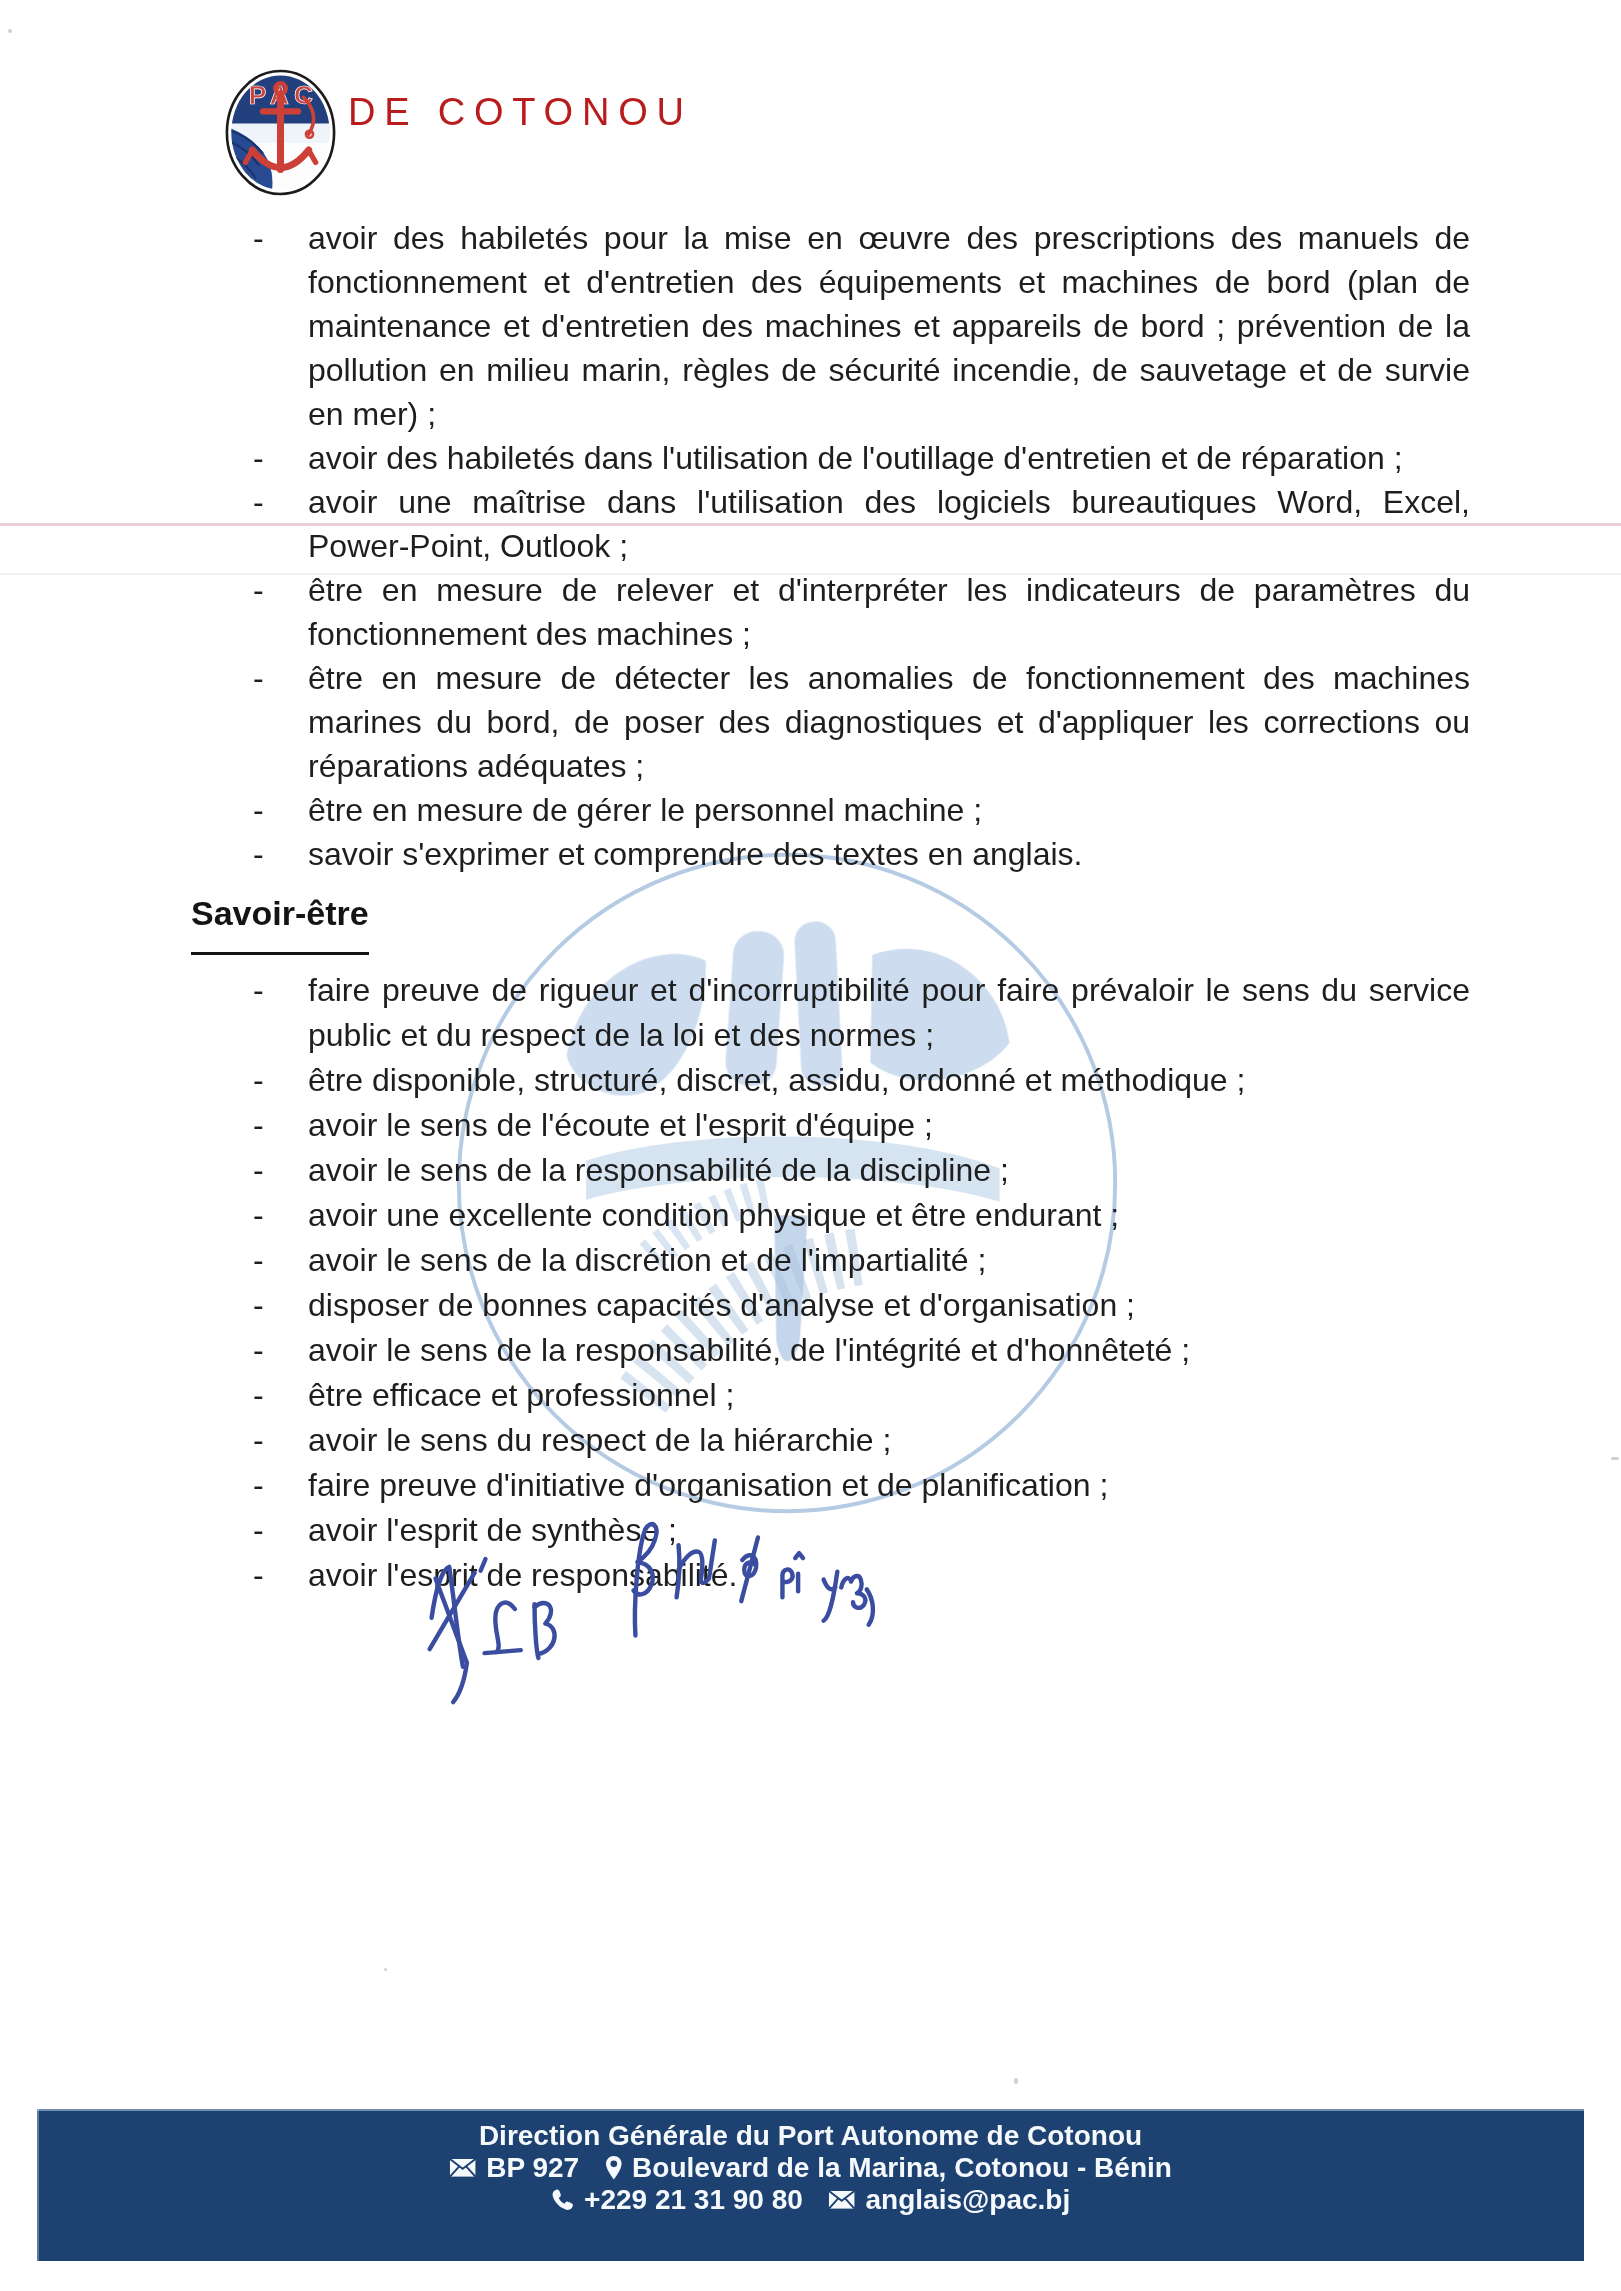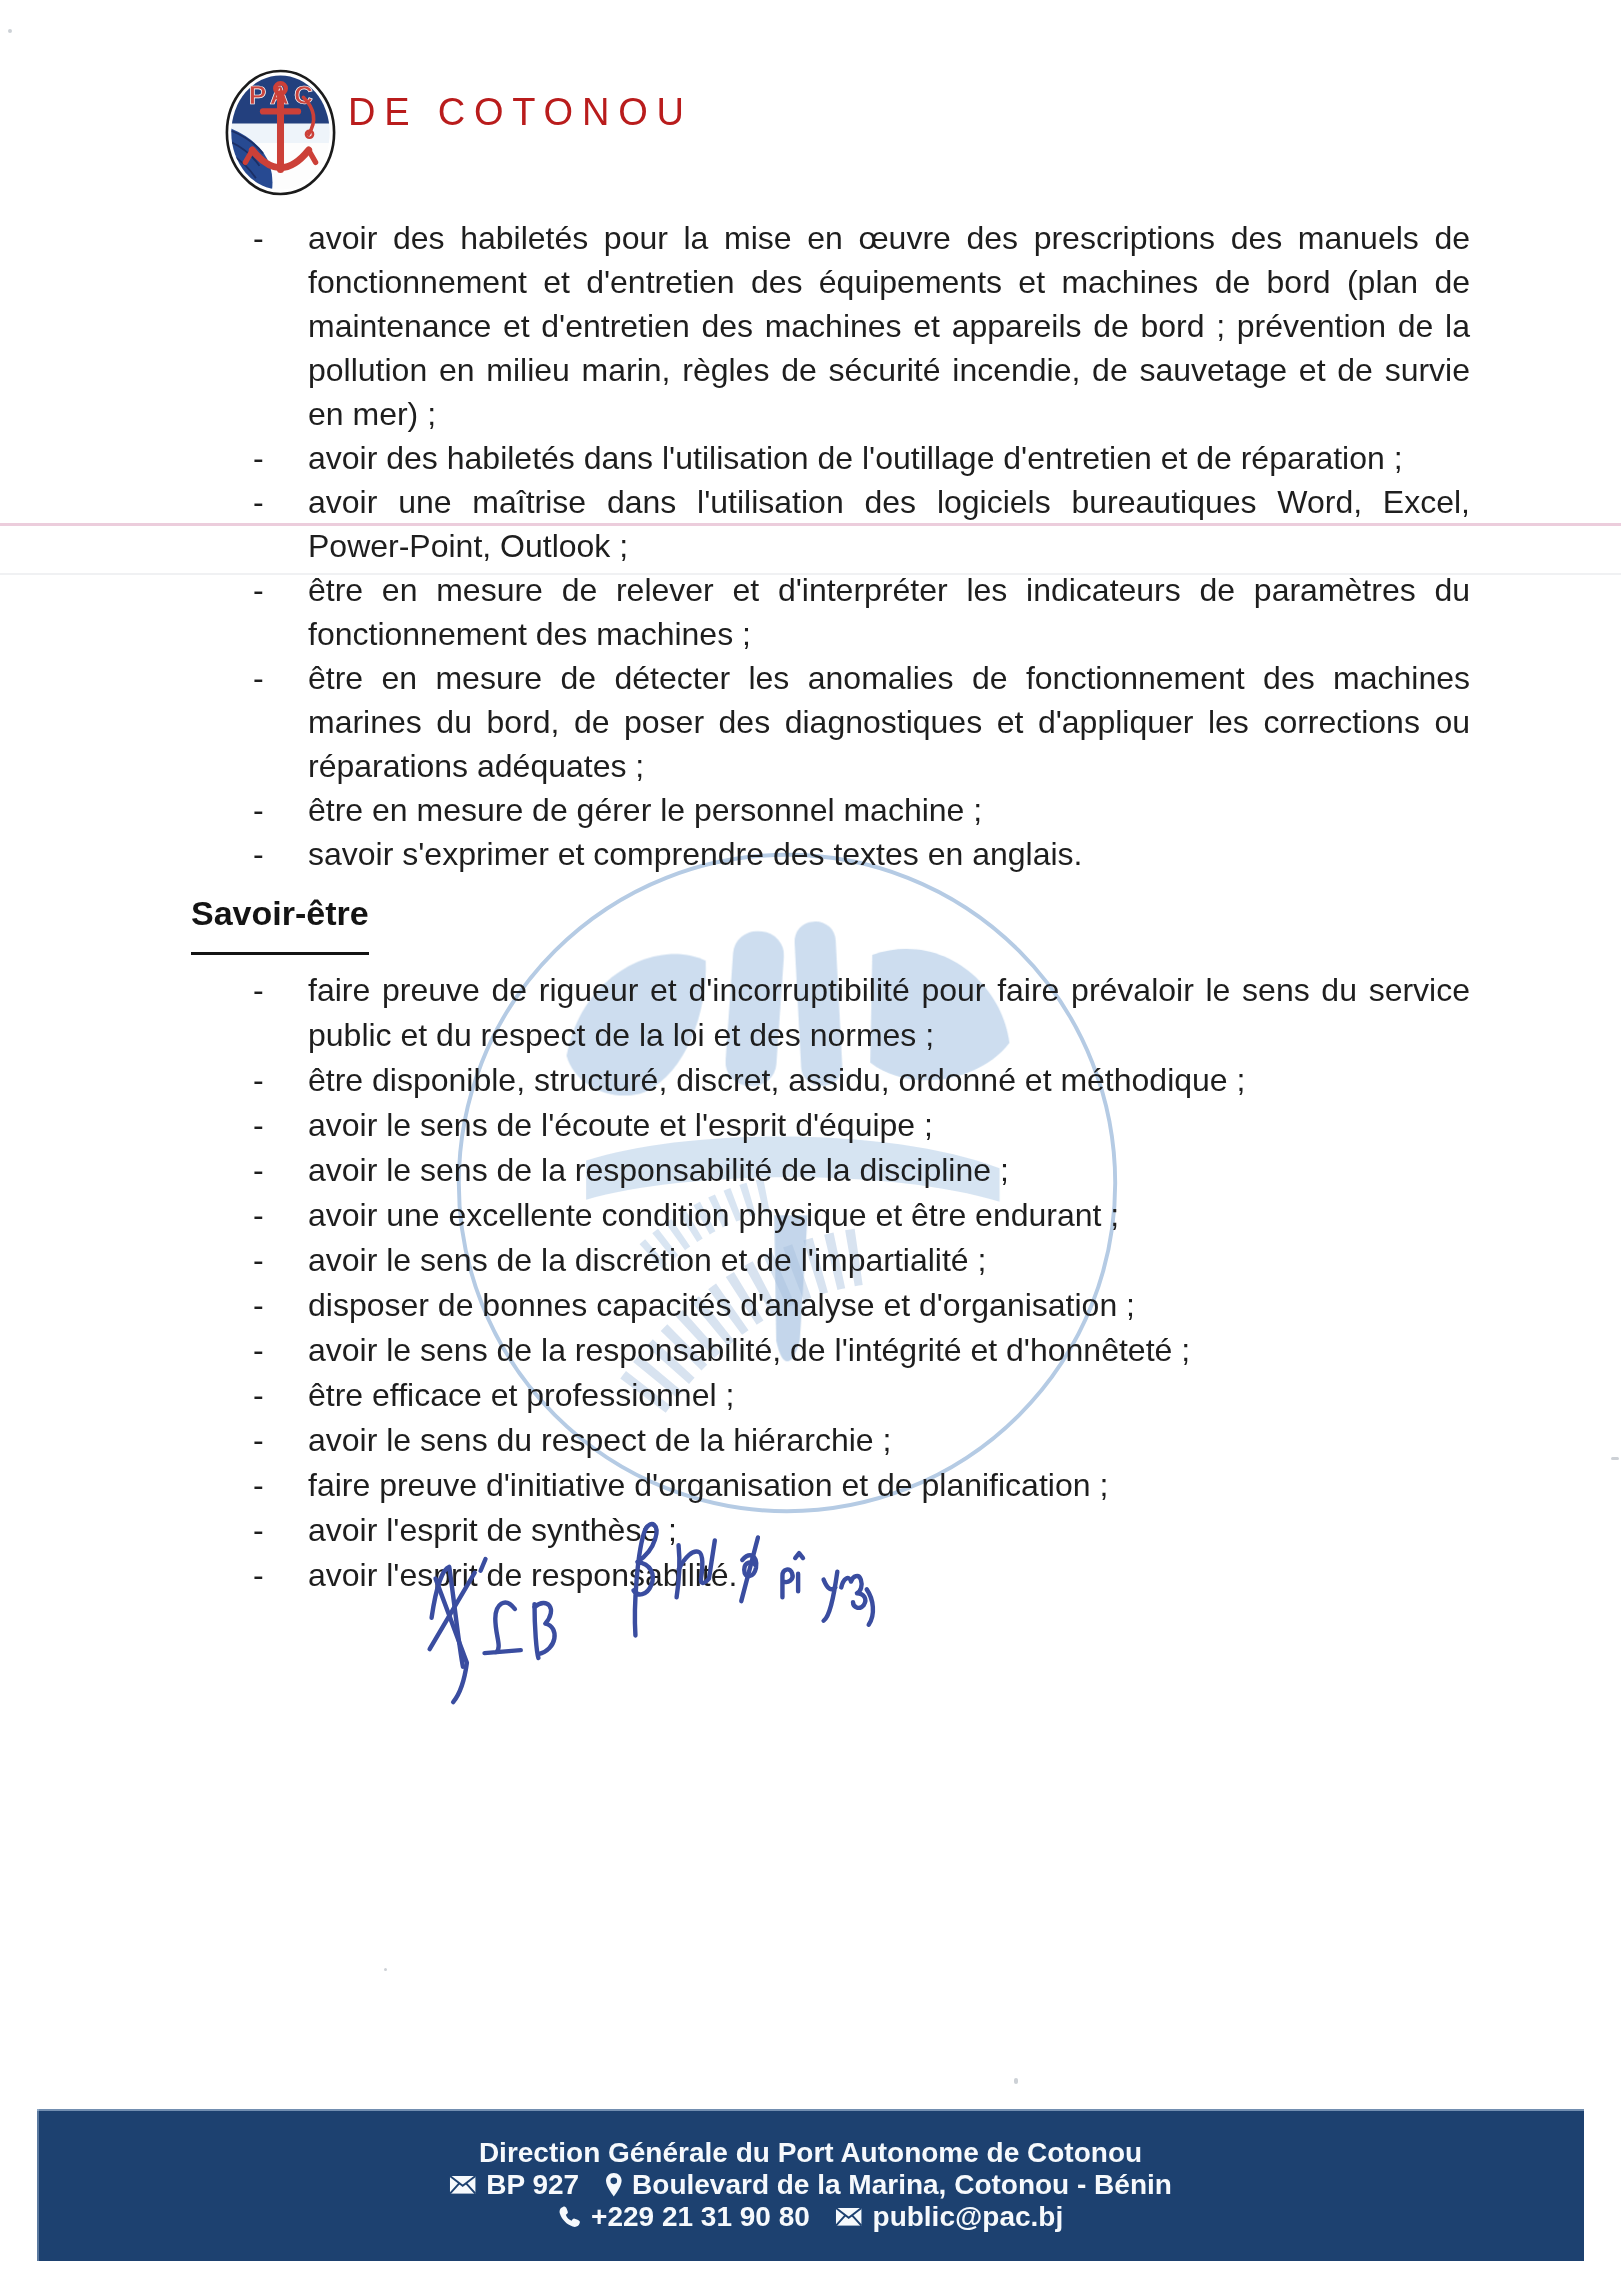--- a/index.html
+++ b/index.html
@@ -40,21 +40,21 @@
   .signatures{position:absolute;top:1505px;left:412px;width:490px;height:206px;z-index:4;}
   
   .footer-bar{
     position:absolute;top:2109px;left:37px;width:1547px;height:152px;
     background:#1d4170;overflow:hidden;z-index:5;
     box-shadow:inset 0 2px 0 rgba(185,208,232,.55), inset 2px 0 0 rgba(185,208,232,.4);
     color:#f6f9fc;text-align:center;
   }
   .footer-line{display:flex;justify-content:center;align-items:center;
     gap:9.8px;font-size:28px;font-weight:bold;line-height:32px;}
-  .footer-line.l1{margin-top:28px;}
+  .footer-line.l1{margin-top:11px;}
   .f-icon{display:inline-flex;flex:none;}
   .f-sep{display:inline-block;width:5.9px;}
 </style>
 </head>
 <body>
 
 <div class="page">
 
   <svg class="watermark" viewBox="0 0 690 690">
     <circle cx="345" cy="345" r="335" fill="none" stroke="#b5cbe4" stroke-width="4"></circle>
@@ -244,18 +244,18 @@
           </svg>
       </span>
       <span>+229 21 31 90 80</span>
       <span class="f-sep"></span>
       <span class="f-icon">
         <svg width="27.4" height="19.6" viewBox="0 0 28 20">
             <rect x="1" y="1" width="26" height="18" fill="#f6f9fc"></rect>
             <path d="M1,1 L14,11 L27,1 M1,19 L10,9 M27,19 L18,9" stroke="#1d4170" stroke-width="2" fill="none"></path>
           </svg>
       </span>
-      <span>public@pac.bj</span>
+      <span>anglais@pac.bj</span>
     </div>
   </div>
 
 </div>
 
 
 </body></html>

